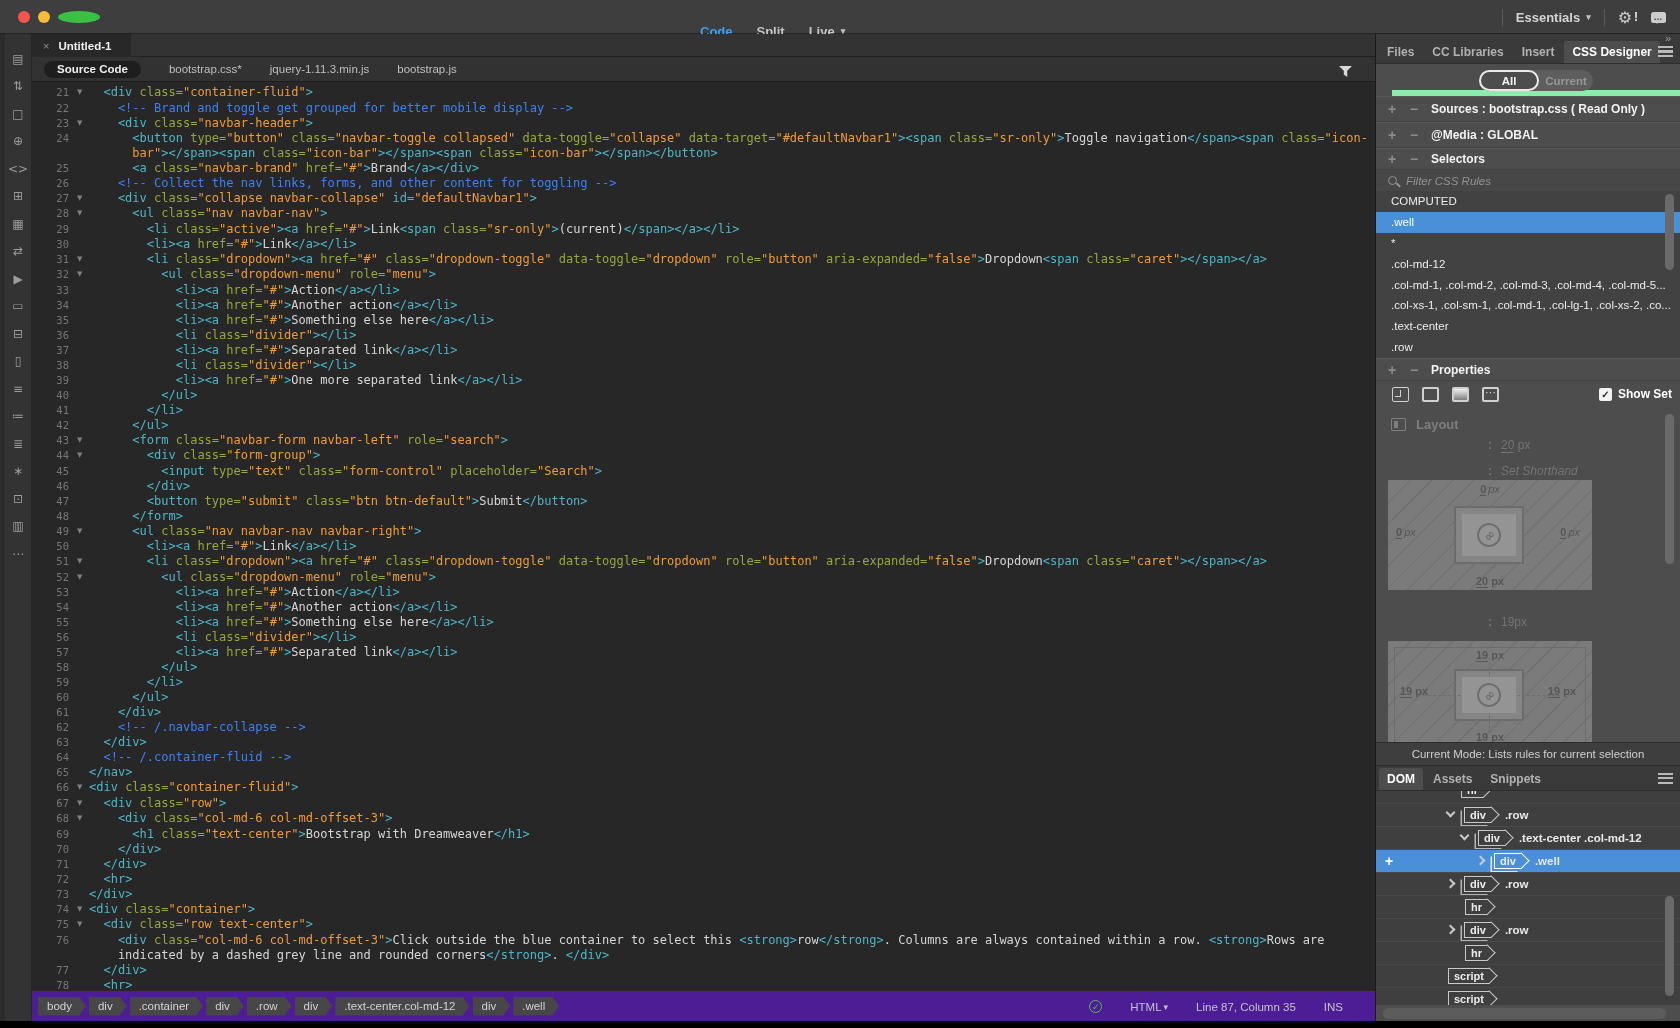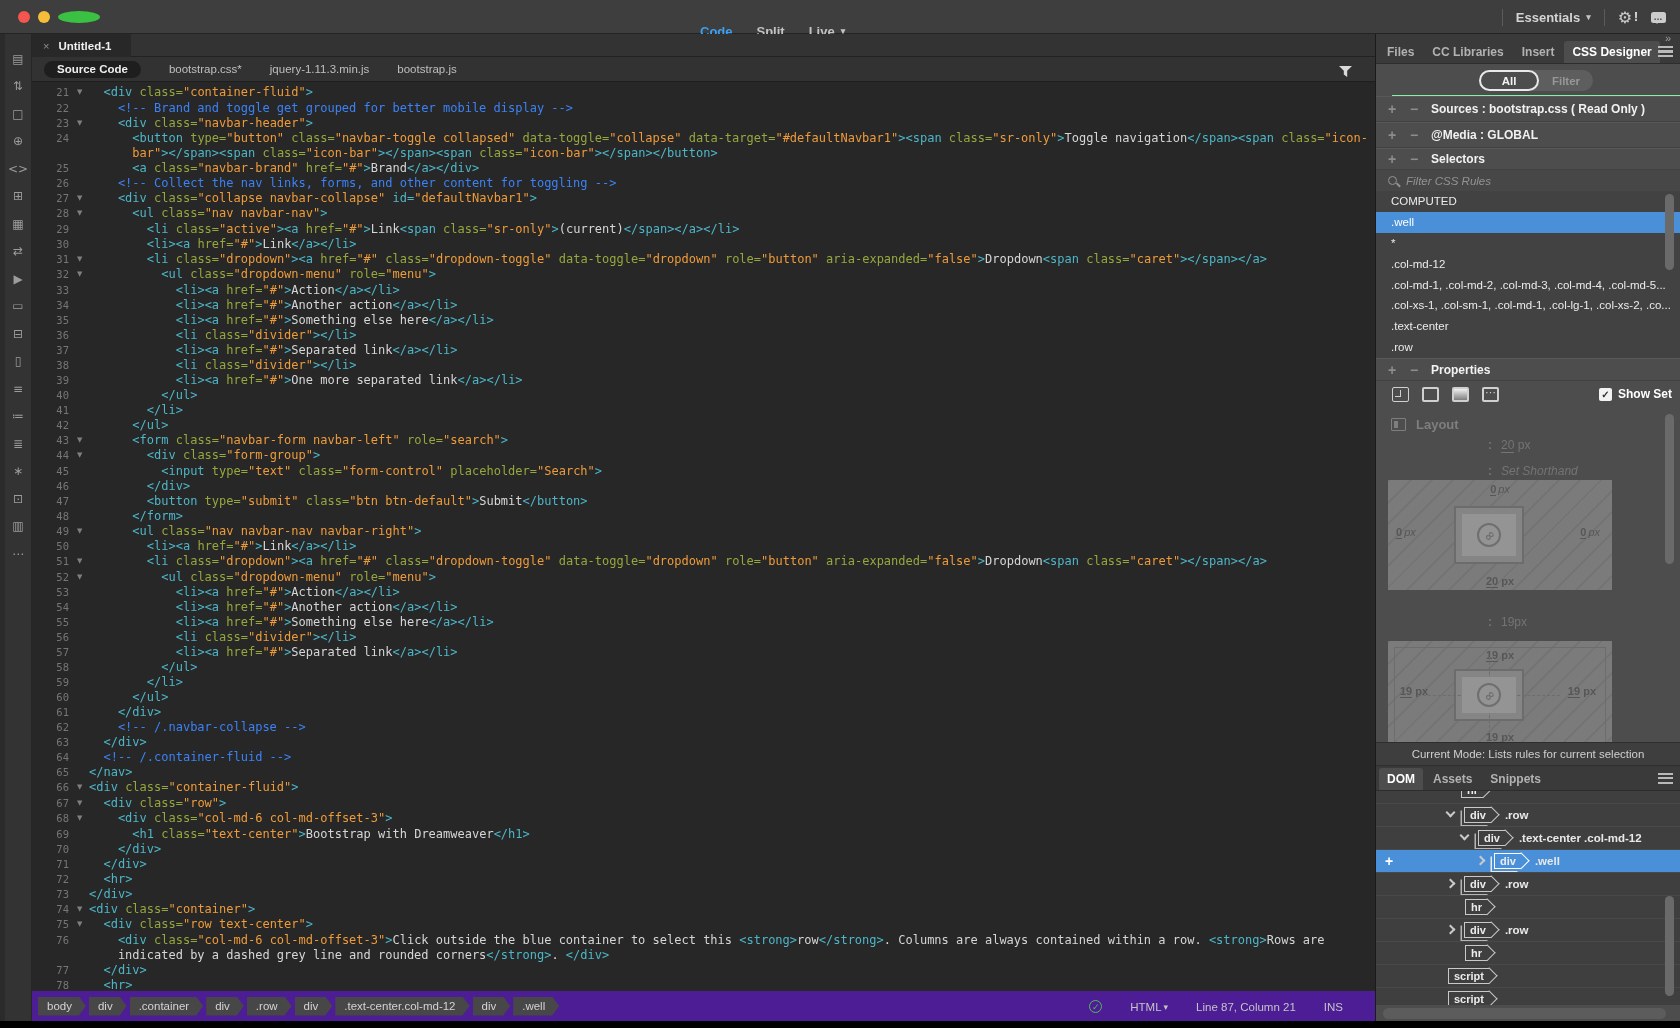--- a/index.html
+++ b/index.html
@@ -73,21 +73,21 @@
     background:#4d4d4d; border-left:1px solid #1b1b1b; overflow:hidden; }
   .ptabs { position:absolute; left:0; top:0; right:0; height:30px; background:#3a3a3a;
     border-bottom:1px solid #2d2d2d; display:flex; align-items:flex-end; padding-left:3px; }
   .morechev { position:absolute; top:-2px; right:9px; color:#9f9f9f; font-size:11px; }
   .ptab { height:22px; font-size:12px; font-weight:bold; color:#b2b2b2; display:flex; align-items:center;
     padding:0 8px; margin-right:2px; }
   .ptab.on { background:#4d4d4d; color:#ffffff; border-radius:3px 3px 0 0; }
   .burger { position:absolute; right:7px; bottom:6px; width:15px; height:11px;
     background:repeating-linear-gradient(#b9b9b9 0 2px, transparent 2px 4.5px); }
 
-  .togglerow { position:absolute; left:16px; top:30px; right:0; height:32px; border-bottom:1px solid #86efac;text-decoration:underline; }
+  .togglerow { position:absolute; left:16px; top:30px; right:0; height:32px; border-bottom:6px solid #86efac;text-decoration:underline; }
   .seg { position:absolute; left:50%; transform:translateX(-50%); top:6px; width:114px; height:21px;
     background:#5e5e5e; border-radius:11px; display:flex; }
   .seg-all { width:60px; height:21px; border:2px solid #e9e9e9; border-radius:11px; background:#4d4d4d;
     color:#f2f2f2; font-size:11.5px; font-weight:bold; display:flex; align-items:center; justify-content:center; }
   .seg-cur { flex:1; color:#979797; font-size:11.5px; font-weight:bold; display:flex; align-items:center; justify-content:center; }
 
   .secrow { position:absolute; left:0; right:0; background:#4d4d4d; border-top:1px solid #585858;
     border-bottom:1px solid #414141; display:flex; align-items:center; }
   .pm { position:absolute; font-size:14px; font-weight:bold; color:#8d8d8d; }
   .pm.plus { left:12px; } .pm.minus { left:34px; }
@@ -123,21 +123,21 @@
   .layhead { top:8px; display:flex; align-items:center; gap:10px; padding-left:15px; color:#7e7e7e;
     font-size:13px; font-weight:bold; }
   .layico { width:15px; height:13px; border:1.5px solid #7e7e7e; border-radius:1px; position:relative; }
   .layico::before { content:''; position:absolute; left:2px; top:2px; bottom:2px; width:3.5px; background:#7e7e7e; }
   .prow-label { position:absolute; left:15px; color:#eab308; font-size:12px; font-weight:bold;margin-top:46px; }
   .prow-colon { position:absolute; left:112px; color:#747474; font-size:12px; font-weight:bold; }
   .prow-val { position:absolute; left:125px; color:#747474; font-size:12px; }
   .prow-val .num { border-bottom:1px solid #747474; }
   .prow-val.ital { font-style:italic; }
 
-  .boxdiag { position:absolute; left:12px; width:224px; height:110px; background:#7b7b7b;
+  .boxdiag { position:absolute; left:12px; width:204px; height:110px; background:#7b7b7b;
     background-image:repeating-linear-gradient(135deg, rgba(50,50,50,0.10) 0 2px, transparent 2px 15px); }
   .bd-label { position:absolute; color:#575757; font-size:11px; font-weight:bold; white-space:nowrap; }
   .bd-label .num { border-bottom:1px solid #575757; }
   .bd-label .unit { font-style:italic; font-weight:normal; margin-left:2px; }
   .bd-top { top:3px; left:0; right:0; text-align:center; }
   .bd-bottom { bottom:3px; left:0; right:0; text-align:center; }
   .bd-left { left:8px; top:46px; } .bd-right { right:12px; top:46px; }
   .bd-inner { position:absolute; left:66px; top:26px; width:70px; height:58px; border:2px solid #6c6c6c; background:#858585; }
   .bd-core { position:absolute; inset:6px; background:#949494; display:flex; align-items:center; justify-content:center; }
   .chain { width:24px; height:24px; border:2px solid #6f6f6f; border-radius:50%;
@@ -550,40 +550,40 @@
         <span class="crumb">.text-center.col-md-12</span>
         <span class="crumb">div</span>
         <span class="crumb">.well</span>
       </span>
     <span class="sb-right">
       <span class="okc">✓</span>
       <span class="sb-t">
         <span>HTML</span>
         <span class="dcaret" style="margin-left:2px">▾</span>
       </span>
-      <span class="sb-t">Line 87, Column 21</span>
+      <span class="sb-t">Line 87, Column 35</span>
       <span class="sb-t">INS</span>
     </span>
   </div>
 </div>
 
 <div id="right-panel">
   <div class="ptabs">
     <span class="morechev">»</span>
     <span class="ptab">Files</span>
       <span class="ptab">CC Libraries</span>
       <span class="ptab">Insert</span>
       <span class="ptab on">CSS Designer</span>
       <span class="burger"></span>
   </div>
 
   <div class="togglerow">
     <div class="seg">
       <span class="seg-all">All</span>
-      <span class="seg-cur">Filter</span>
+      <span class="seg-cur">Current</span>
     </div>
   </div>
 
   <div class="secrow" style="top:62px;height:26px;">
     <span class="pm plus">+</span>
     <span class="pm minus">−</span>
     <span class="sec-label">Sources : bootstrap.css  ( Read Only )</span>
   </div>
   <div class="secrow" style="top:88px;height:26px;">
     <span class="pm plus">+</span>

